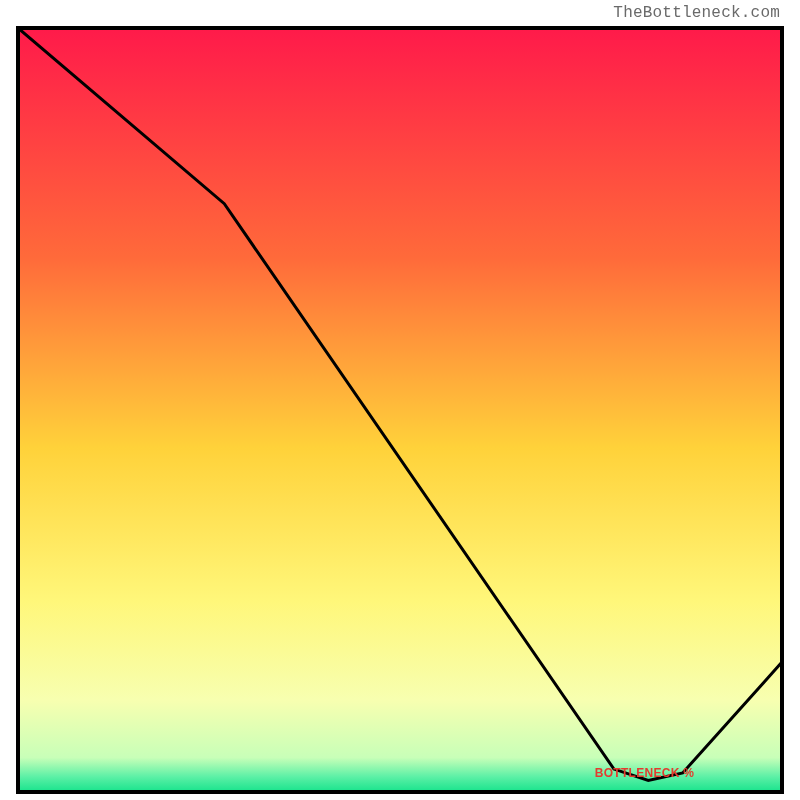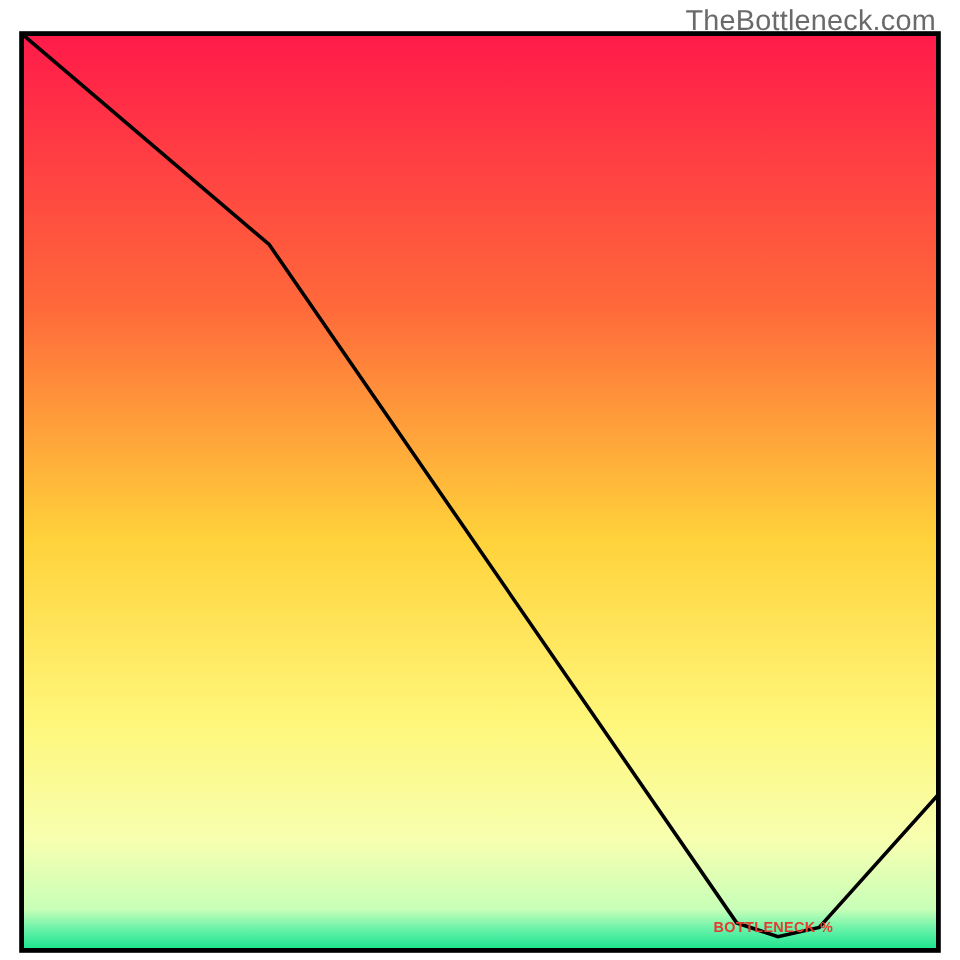--- a/index.html
+++ b/index.html
@@ -12,22 +12,22 @@
   }
   .wrap {
     position: relative;
     width: 800px;
     height: 800px;
   }
   .attribution {
     position: absolute;
     top: 4px;
     right: 20px;
-    font-family: Liberation Sans, sans-serif;
-    font-size: 24px;
+    font-family: Liberation Mono, monospace;
+    font-size: 16px;
     color: #6a6a6a;
     letter-spacing: 0.2px;
   }
   svg.plot {
     position: absolute;
     top: 24px;
     left: 14px;
     width: 772px;
     height: 772px;
     display: block;

